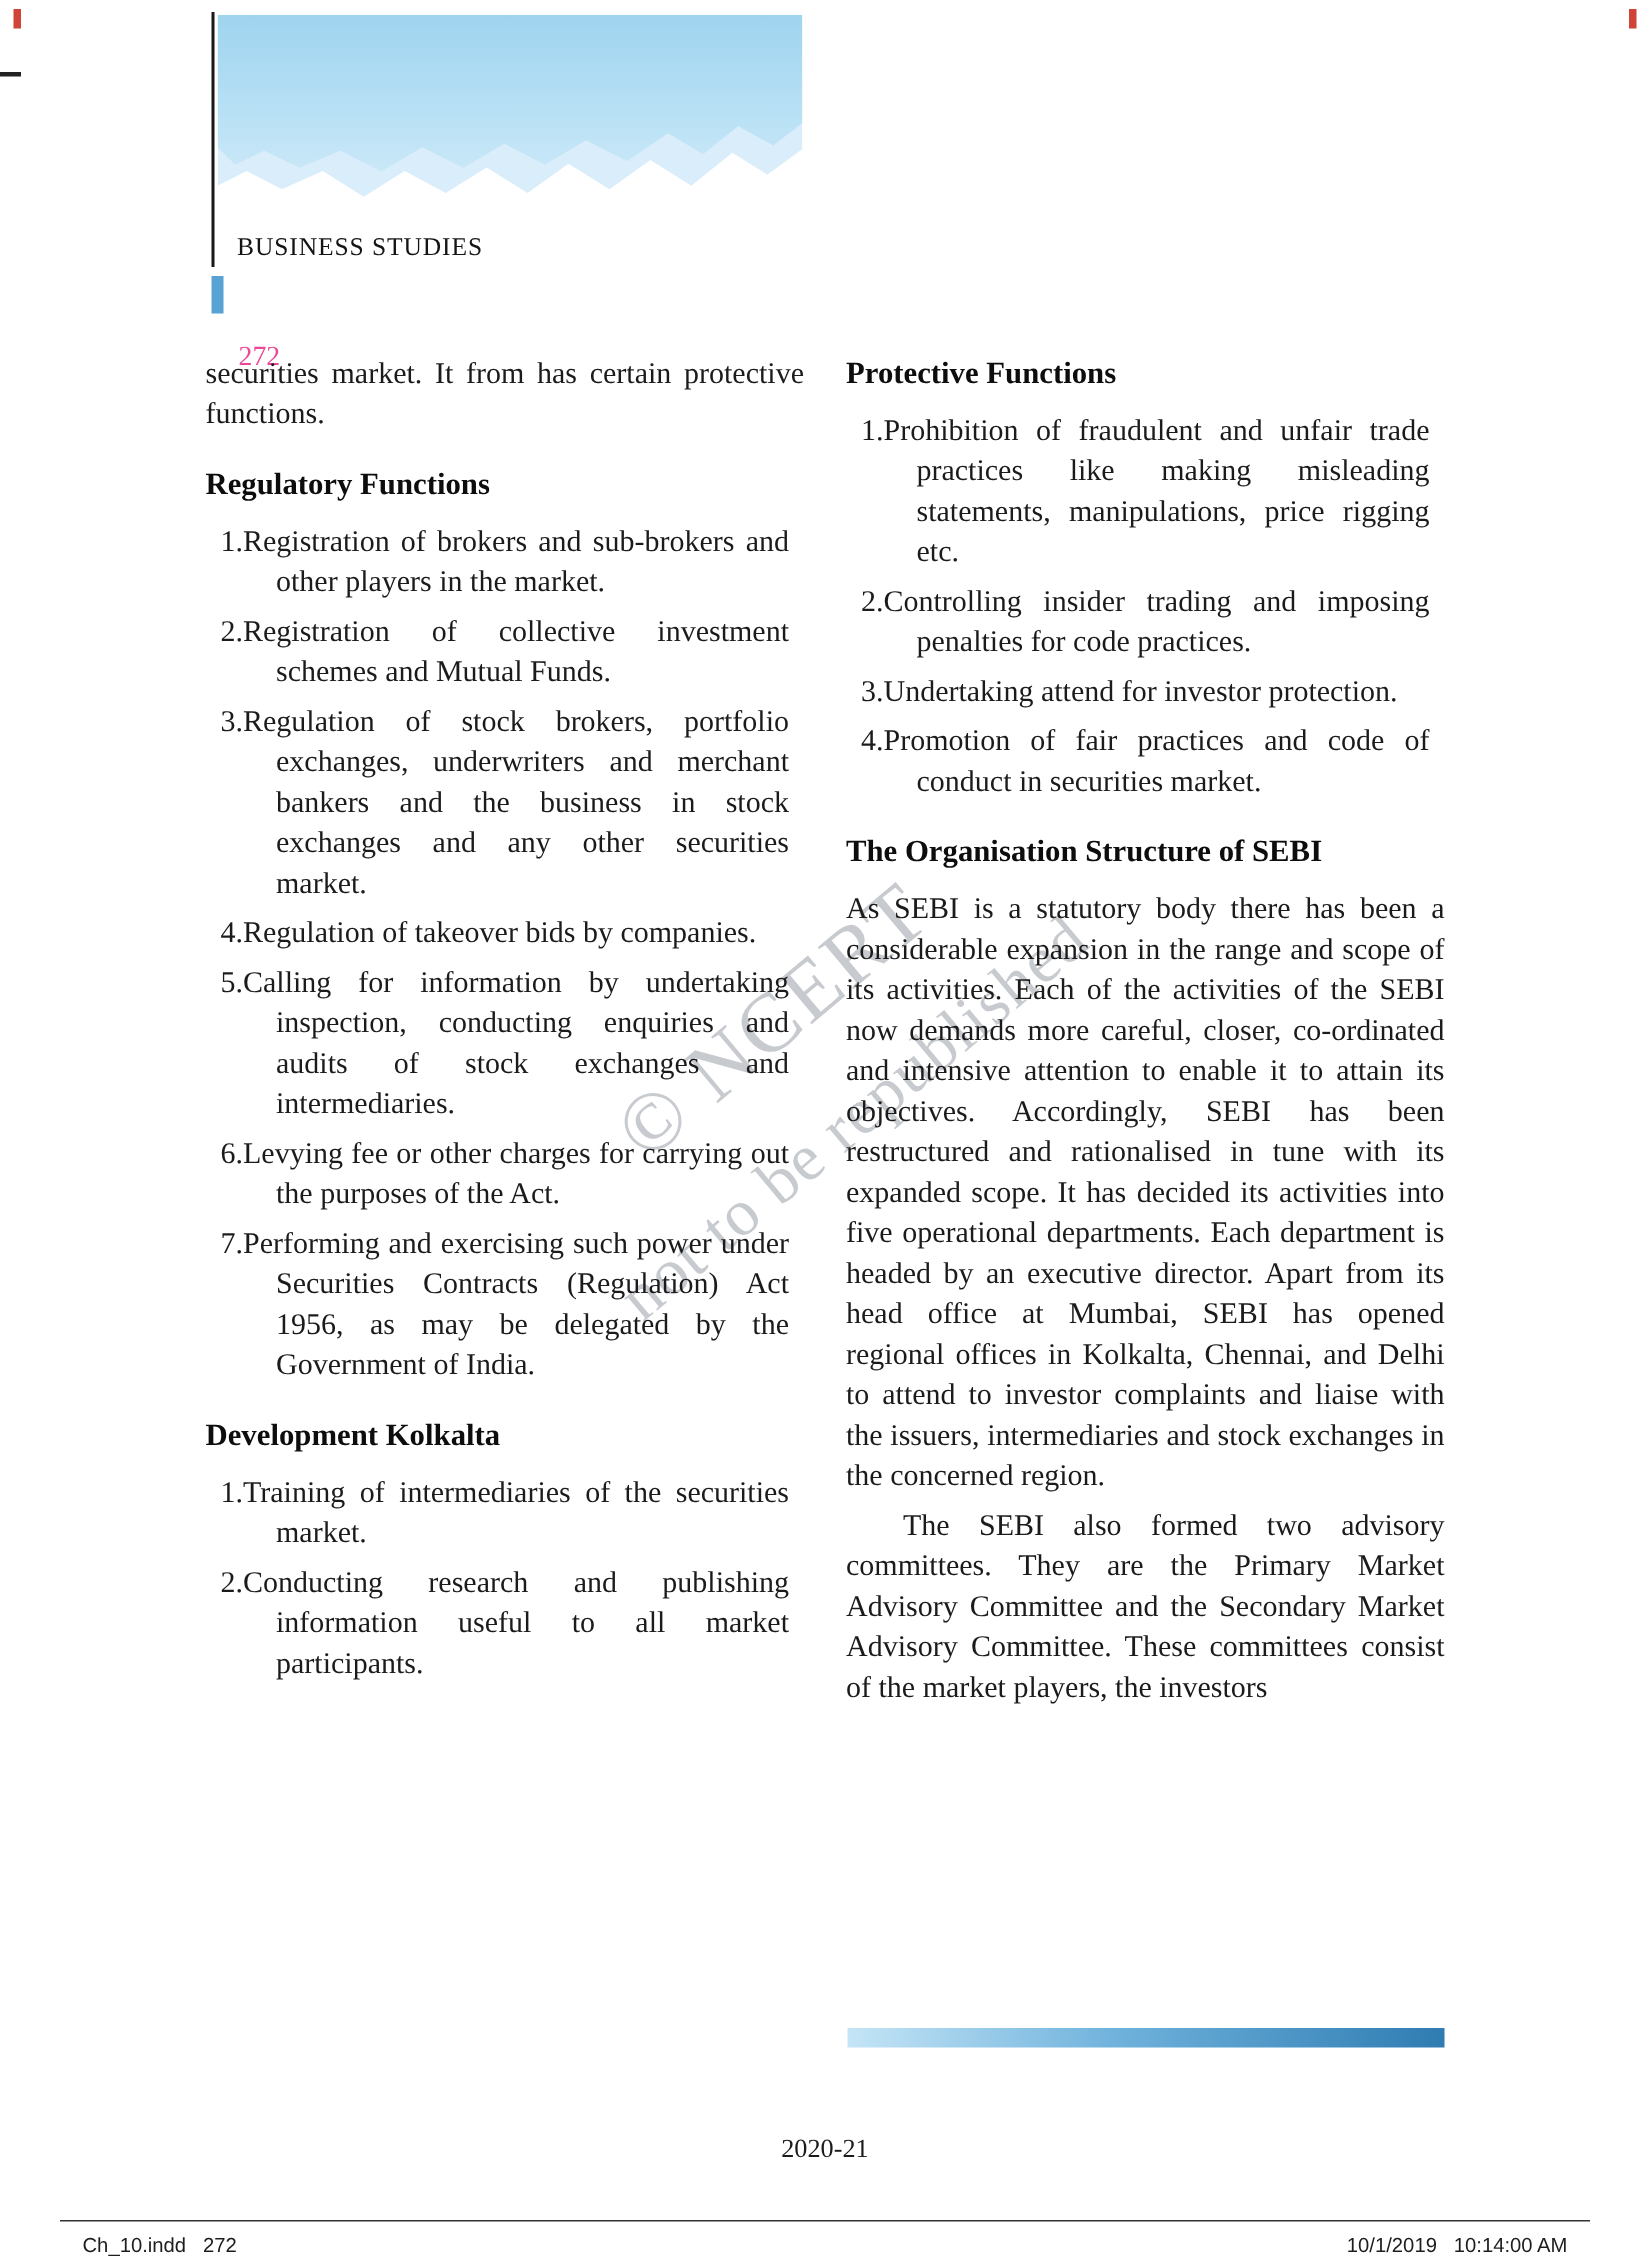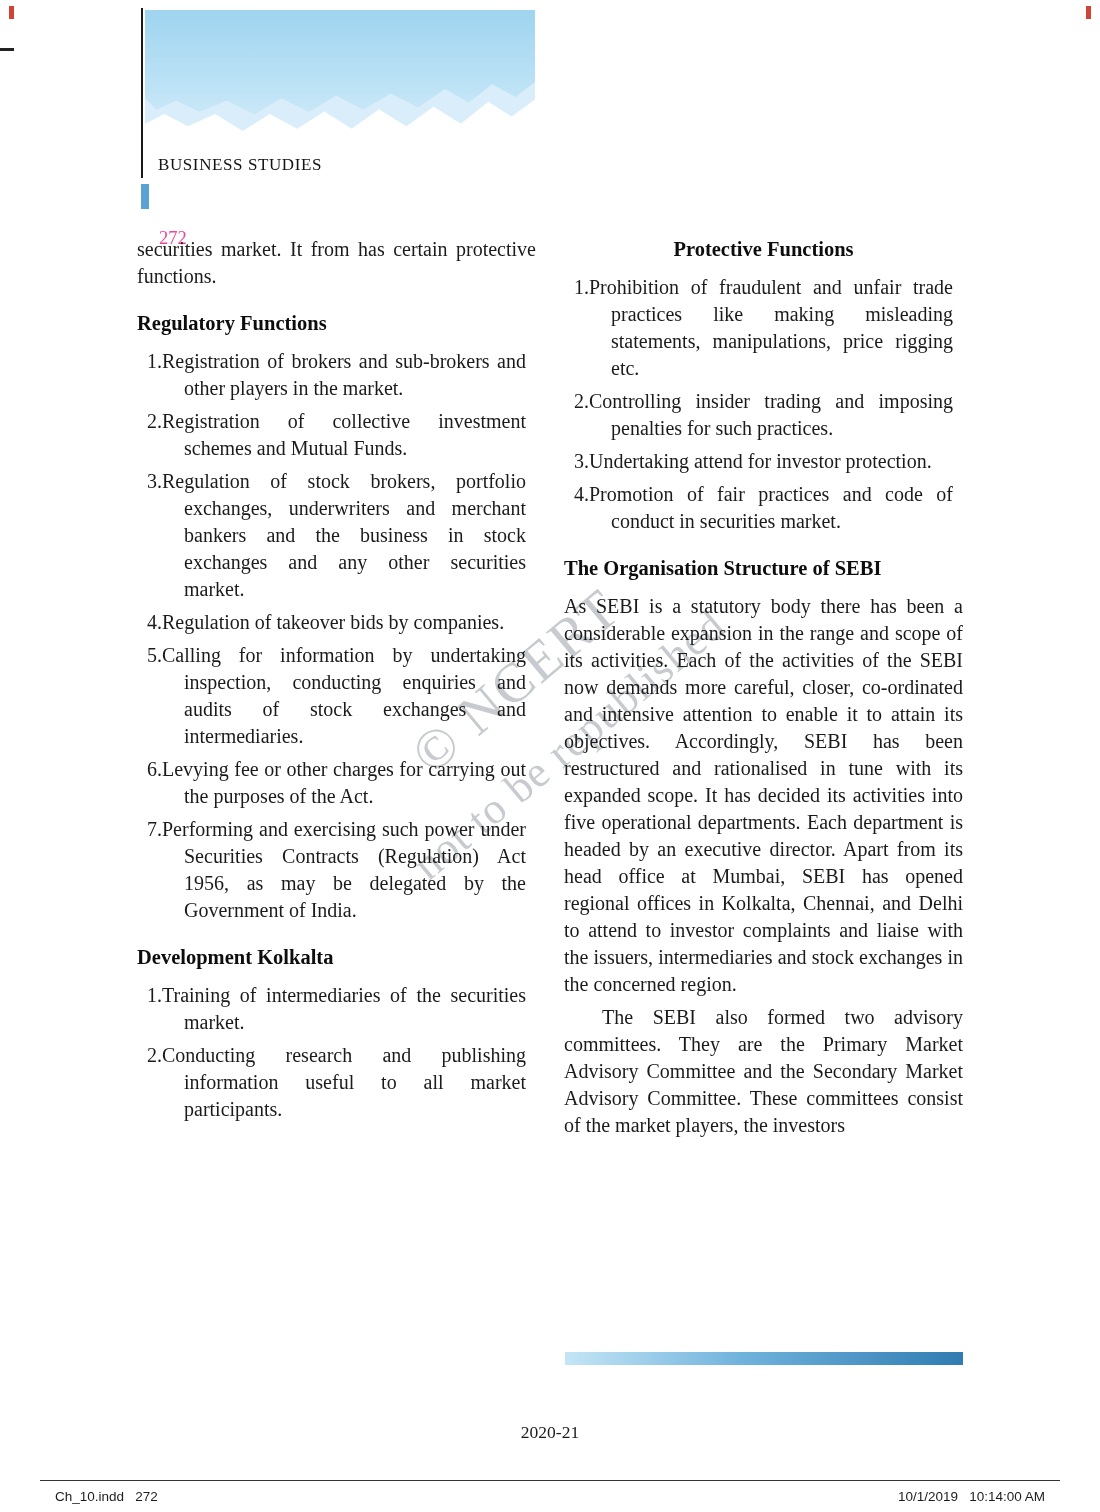--- a/index.html
+++ b/index.html
@@ -48,21 +48,21 @@
   .columns{
     position:absolute;left:137px;top:236px;width:826px;
     display:flex;gap:28px;z-index:1;
   }
   .col{width:399px;font-size:20px;line-height:27px;text-align:justify;}
   .col p{margin:0 0 6px 0;}
   .col h3{
     font-size:20.5px;line-height:26px;margin:20px 0 12px 0;
     font-weight:bold;color:#0d0d0d;text-align:left;
   }
-  .col h3.first{margin-top:0;text-align:center;}
+  .col h3.first{margin-top:0;}
   .col ul{list-style:none;margin:10px;padding:0;}
   .col li{padding-left:37px;text-indent:-37px;margin:0 0 6px 0;}
   .col li .num{font-weight:normal;}
   .indent{text-indent:38px;}
   .grad-bar{
     position:absolute;left:565px;top:1352px;width:398px;height:13px;
     background:linear-gradient(to right,#c4e5f6 0%,#6fb2dc 45%,#2f7cb2 100%);
     z-index:1;
   }
   
@@ -116,21 +116,21 @@
       <ul>
         <li><span class="num">1.</span><span>Training of intermediaries of the securities market.</span></li>
         <li><span class="num">2.</span><span>Conducting research and publishing information useful to all market participants.</span></li>
       </ul>
     </section>
 
     <section class="col">
       <h3 class="first">Protective Functions</h3>
       <ul>
         <li><span class="num">1.</span><span>Prohibition of fraudulent and unfair trade practices like making misleading statements, manipulations, price rigging etc.</span></li>
-        <li><span class="num">2.</span><span>Controlling insider trading and imposing penalties for such practices.</span></li>
+        <li><span class="num">2.</span><span>Controlling insider trading and imposing penalties for code practices.</span></li>
         <li><span class="num">3.</span><span>Undertaking attend for investor protection.</span></li>
         <li><span class="num">4.</span><span>Promotion of fair practices and code of conduct in securities market.</span></li>
       </ul>
 
       <h3>The Organisation Structure of SEBI</h3>
       <p>As SEBI is a statutory body there has been a considerable expansion in the range and scope of its activities. Each of the activities of the SEBI now demands more careful, closer, co-ordinated and intensive attention to enable it to attain its objectives. Accordingly, SEBI has been restructured and rationalised in tune with its expanded scope. It has decided its activities into five operational departments. Each department is headed by an executive director. Apart from its head office at Mumbai, SEBI has opened regional offices in Kolkalta, Chennai, and Delhi to attend to investor complaints and liaise with the issuers, intermediaries and stock exchanges in the concerned region.</p>
       <p class="indent">The SEBI also formed two advisory committees. They are the Primary Market Advisory Committee and the Secondary Market Advisory Committee. These committees consist of the market players, the investors</p>
     </section>
 
   </main>

